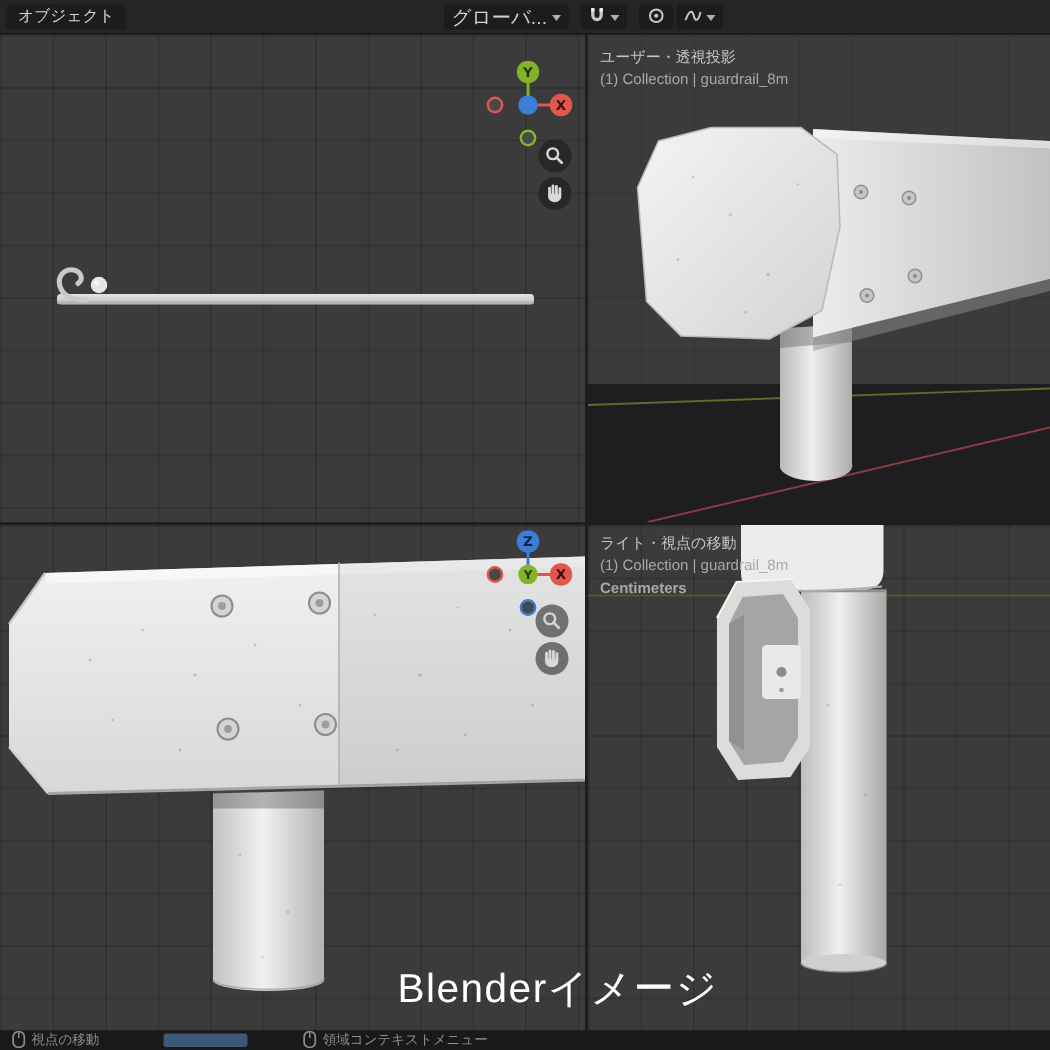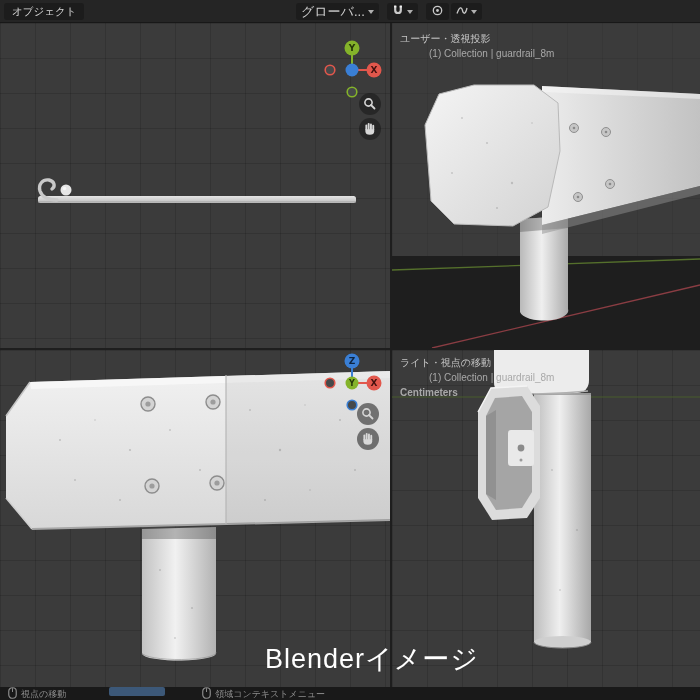--- a/index.html
+++ b/index.html
@@ -36,31 +36,31 @@
     display:flex; align-items:center; gap:2px; }
   .ctl { display:flex; align-items:center; gap:3px; height:17px; padding:0 5px;
     background:#1c1c1c; border-radius:3px; color:#cfcfcf; font-size:13px; }
   .caret { width:0; height:0; border-left:3.5px solid transparent;
     border-right:3.5px solid transparent; border-top:4px solid #b0b0b0; }
   .ctl-gap { width:4px; }
 
   
   .vp-label { position:absolute; left:8px; z-index:2; white-space:nowrap; }
   .vp-label .l1 { color:#c6c6c6; font-size:10px; line-height:15px; }
-  .vp-label .l2 { color:#a8a8a8; font-size:10px; line-height:15px;margin-left:29px; }
+  .vp-label .l2 { color:#a8a8a8; font-size:10px; line-height:15px; }
   .vp-label .l3 { color:#a8a8a8; font-size:10px; line-height:15px;font-weight:bold; }
 
   
   #caption { position:absolute; left:0; top:641px; width:700px; z-index:4;
     text-align:center; color:#ffffff; font-size:27px; letter-spacing:1px;
     transform: translateX(22px); }
 
   
   #status-bar { position:absolute; left:0; bottom:0; width:700px; height:13px;
-    background:#191919; z-index:6; display:flex; align-items:flex-start;
+    background:#191919; z-index:6; display:flex; align-items:center;
     padding:0 8px; font-size:9px; color:#8f8f8f;gap:23px; }
   .hint { display:flex; align-items:center; gap:4px; }
   .mmb-pill { width:56px; height:9px; background:#3c5878; border-radius:2px;
     margin:0 14px 0 20px; }
   svg text { font-family:"DejaVu Sans", sans-serif; font-weight:bold; }
 </style>
 </head>
 <body>
 
 <div id="canvas">

